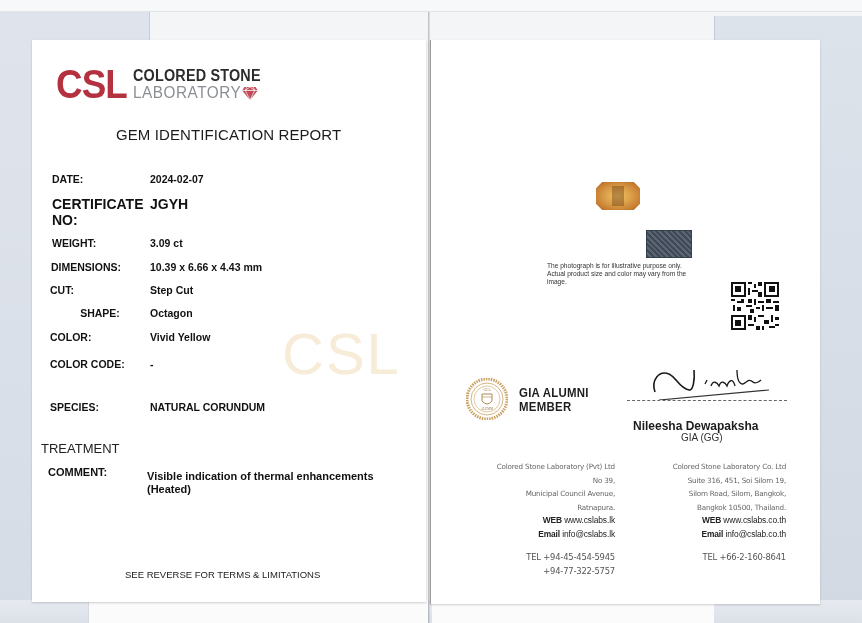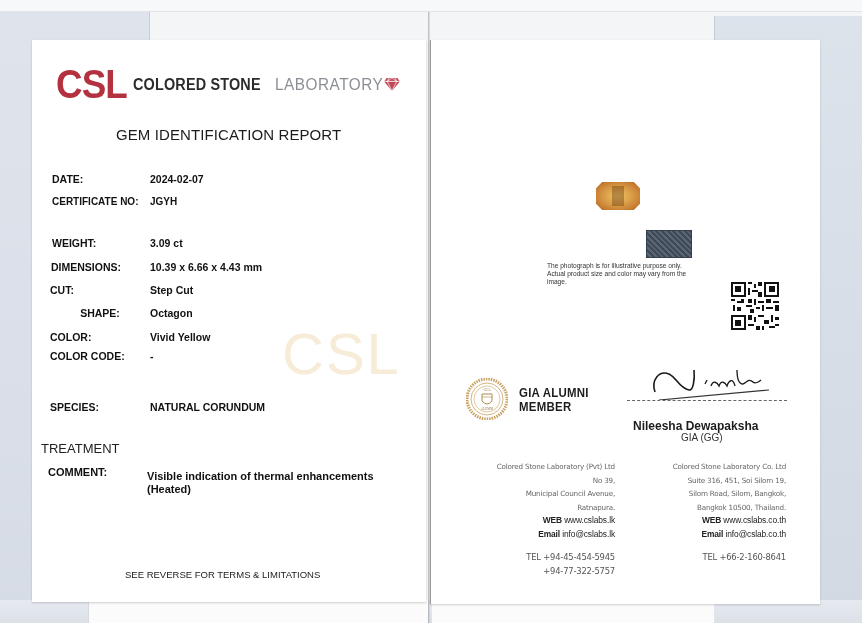--- a/index.html
+++ b/index.html
@@ -33,21 +33,21 @@
     .page-left { left: 32px; top: 40px; width: 394px; height: 562px; }
     .page-right { left: 430px; top: 40px; width: 390px; height: 564px; border-left: 1px solid #9a9a9a; }
     .fold-line { position: absolute; left: 428px; top: 12px; width: 2px; height: 611px; background: linear-gradient(90deg,#777,#ddd); opacity: 0.5; }
 
     
     .logo { position: absolute; left: 24px; top: 24px; display: flex; align-items: center; }
     .logo-csl {
       font-family: "Liberation Sans", sans-serif; font-weight: bold; font-size: 40px;
       color: #b4313f; letter-spacing: -1px; line-height: 40px; transform: scaleX(0.92); transform-origin: left;
     }
-    .logo-text { margin-left: 0px; display: flex; flex-direction: row; line-height: 17px; }
+    .logo-text { margin-left: 0px; display: flex; flex-direction: column; line-height: 17px; }
     .logo-line1 { font-weight: bold; font-size: 16px; color: #2c2c2c; letter-spacing: 0.2px; transform: scaleX(0.9); transform-origin: left; }
     .logo-line2 { font-size: 17px; color: #8b8f95; letter-spacing: 0.6px; display: flex; align-items: center; transform: scaleX(0.9); transform-origin: left; }
     .logo-gem { display: inline-block; width: 18px; height: 14px; margin-left: 1px; }
 
     .report-title { position: absolute; left: 84px; top: 86px; font-size: 15px; color: #1c1c1c; letter-spacing: 0.1px; }
 
     
     .field { position: absolute; font-size: 10.5px; font-weight: bold; display: flex; }
     .field .lbl { color: #111; width: 98px; display: inline-block; }
     .field .val { color: #111; }
@@ -121,21 +121,21 @@
       </span>
     </div>
   </div>
 
   <div class="report-title">GEM IDENTIFICATION REPORT</div>
 
   <div class="field" style="left:20px;top:133px;align-items:center;">
     <span class="lbl">DATE:</span>
     <span class="val">2024-02-07</span>
   </div>
-  <div class="field" style="left:20px;top:156px;font-size:10px;">
+  <div class="field" style="left:20px;top:156px;font-size:14px;">
     <span class="lbl">CERTIFICATE NO:</span>
     <span class="val">JGYH</span>
   </div>
   <div class="field" style="left:20px;top:197px;">
     <span class="lbl">WEIGHT:</span>
     <span class="val">3.09 ct</span>
   </div>
   <div class="field" style="left:19px;top:221px;">
     <span class="lbl" style="width:99px;">DIMENSIONS:</span>
     <span class="val">10.39 x 6.66 x 4.43 mm</span>
@@ -145,21 +145,21 @@
     <span class="val">Step Cut</span>
   </div>
   <div class="field" style="left:18px;top:267px;">
     <span class="lbl" style="width:100px;text-align:center;">SHAPE:</span>
     <span class="val">Octagon</span>
   </div>
   <div class="field" style="left:18px;top:291px;">
     <span class="lbl" style="width:100px;">COLOR:</span>
     <span class="val">Vivid Yellow</span>
   </div>
-  <div class="field" style="left:18px;top:310px;justify-content:space-between;">
+  <div class="field" style="left:18px;top:318px;justify-content:space-between;">
     <span class="lbl" style="width:100px;">COLOR CODE:</span>
     <span class="val">-</span>
   </div>
   <div class="field" style="left:18px;top:361px;">
     <span class="lbl" style="width:100px;">SPECIES:</span>
     <span class="val">NATURAL CORUNDUM</span>
   </div>
 
   <div class="treatment-title">TREATMENT</div>
   <div class="comment-lbl">COMMENT:</div>

